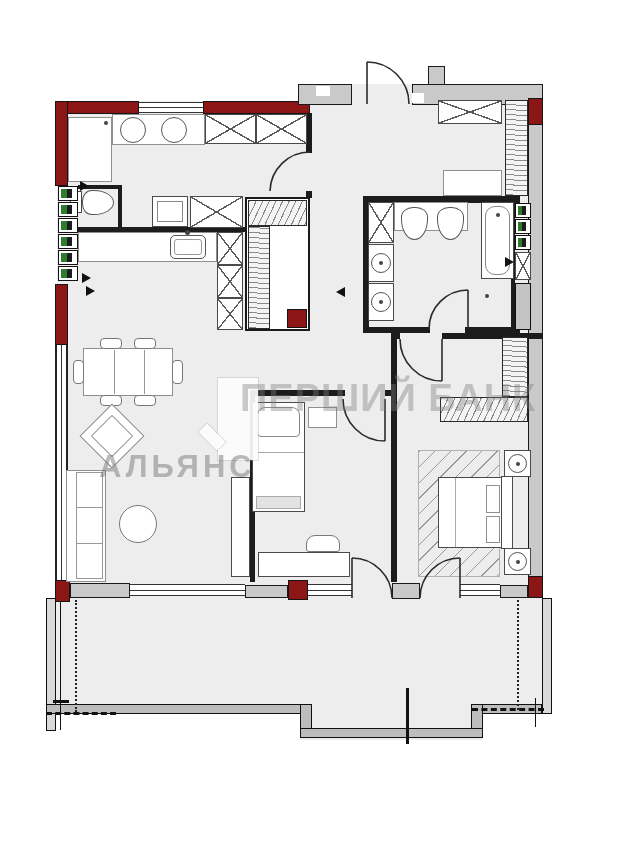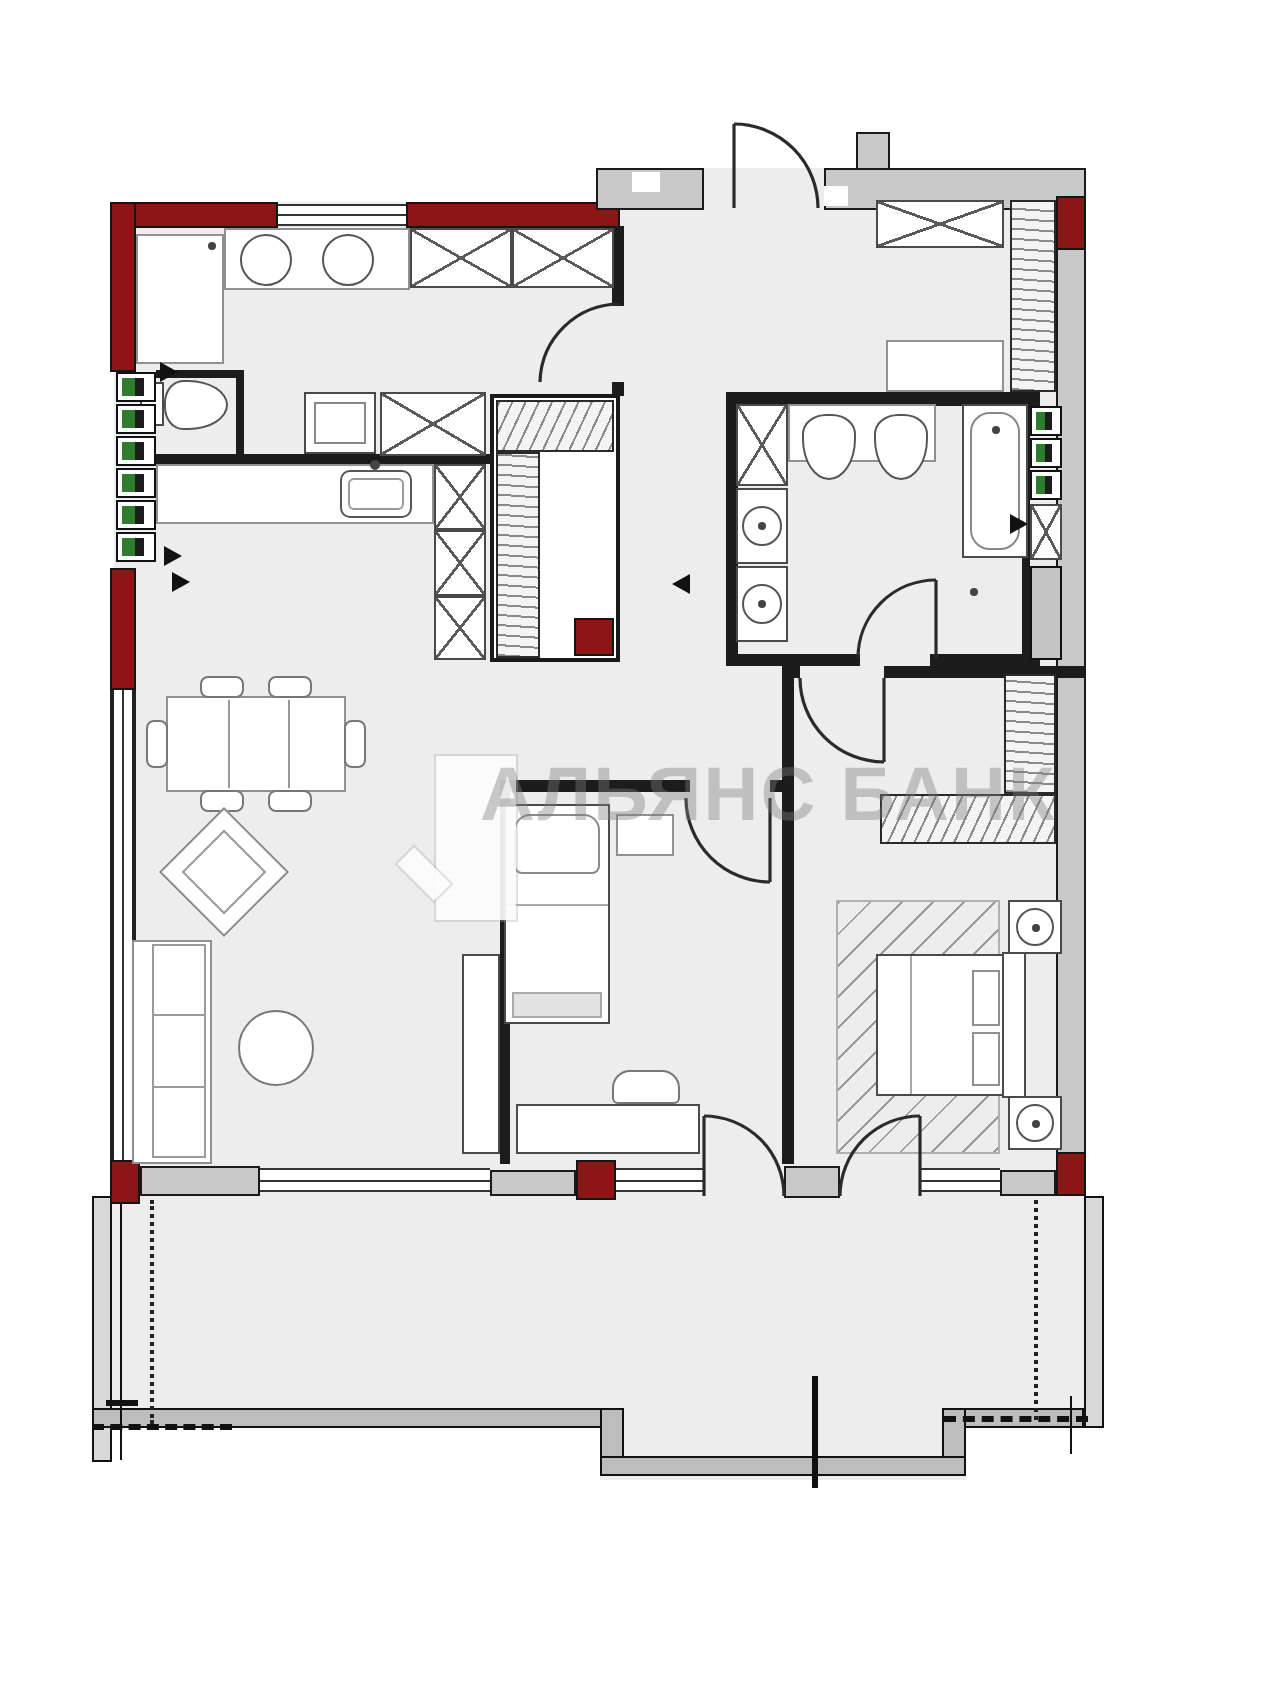--- a/index.html
+++ b/index.html
@@ -274,15 +274,16 @@
       <path d="M400,339 A42,42 0 0 0 442,381"></path>
       <path d="M352,558 L352,598"></path>
       <path d="M352,558 A40,40 0 0 1 392,598"></path>
       <path d="M460,558 L460,598"></path>
       <path d="M460,558 A40,40 0 0 0 420,598"></path>
     </g>
   </svg>
 
   <div class="wmlogo" style="left:218px;top:378px;width:40px;height:82px"></div>
   <div class="wmlogo" style="left:199px;top:431px;width:26px;height:12px;transform:rotate(45deg)"></div>
-  <div class="wm" style="left:240px;top:379px;font-size:38px;letter-spacing:1px">АЛЬЯНС БАНК</div>
+  <div class="wm" style="left:240px;top:379px;font-size:38px;letter-spacing:1px">ПЕРШИЙ БАНК</div>
+  <div class="wm" style="left:99px;top:451px;font-size:31px;letter-spacing:4px;color:rgba(120,120,120,.5)">АЛЬЯНС</div>
 
 </div>
 
 </body></html>

